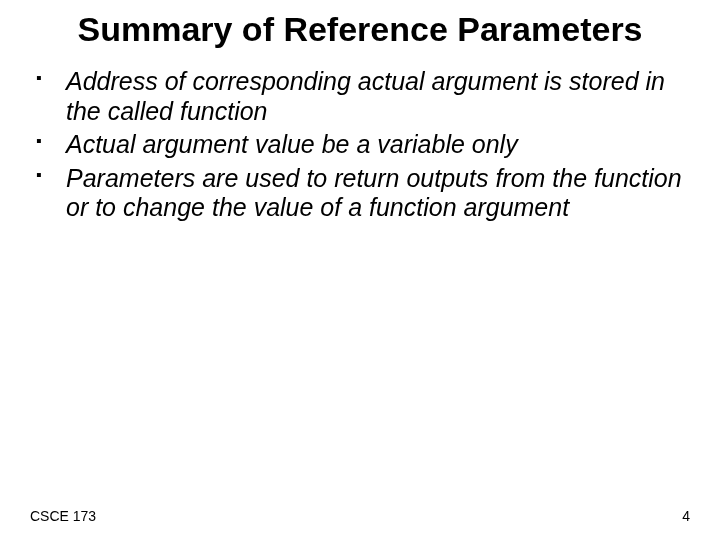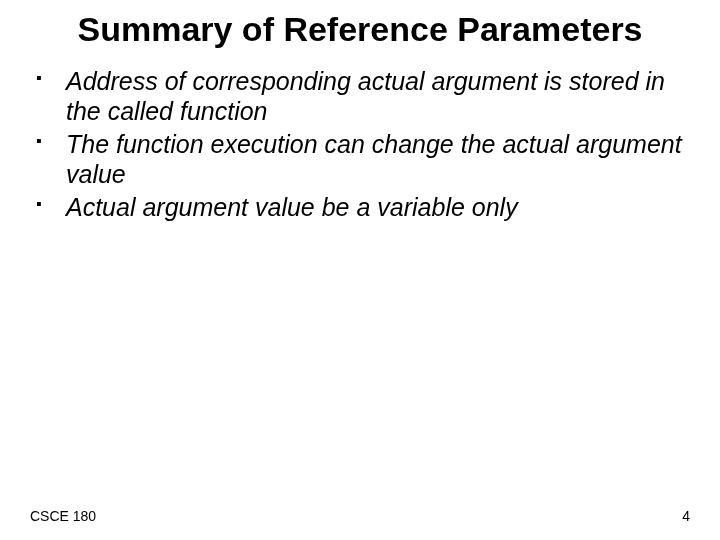--- a/index.html
+++ b/index.html
@@ -11,20 +11,20 @@
   .bullets li::before { content: "\25AA"; position: absolute; left: -24px; top: 2px; font-size: 16px; }
   .footer { position: absolute; bottom: 16px; left: 30px; right: 30px; display: flex; justify-content: space-between; font-size: 14px; color: #000; }
 </style>
 </head>
 <body>
 
 <div class="slide">
   <h1 class="title">Summary of Reference Parameters</h1>
   <ul class="bullets">
     <li>Address of corresponding actual argument is stored in the called function</li>
-    <li>The function execution can change the actual argument value</li>
     <li>Actual argument value be a variable only</li>
+    <li>Parameters are used to return outputs from the function or to change the value of a function argument</li>
   </ul>
   <div class="footer">
-    <span>CSCE 180</span>
+    <span>CSCE 173</span>
     <span>4</span>
   </div>
 </div>
 
 </body></html>

